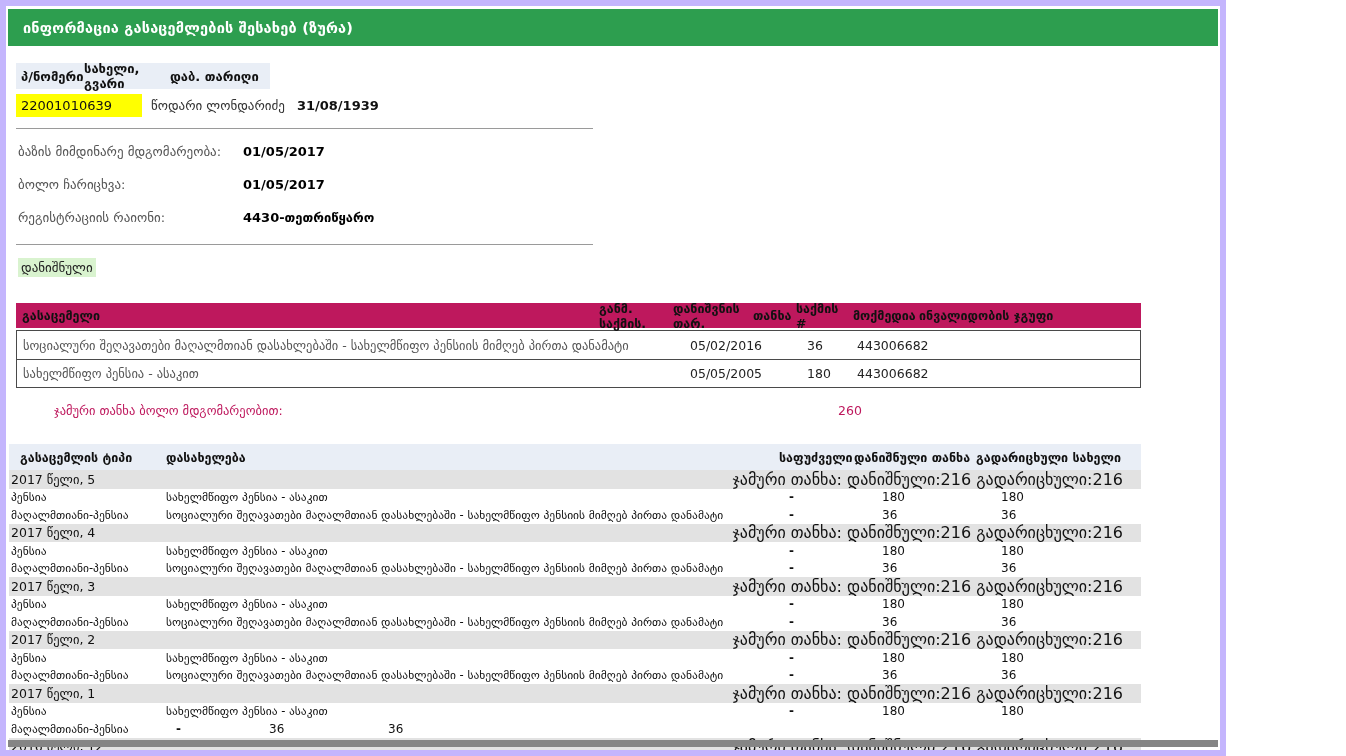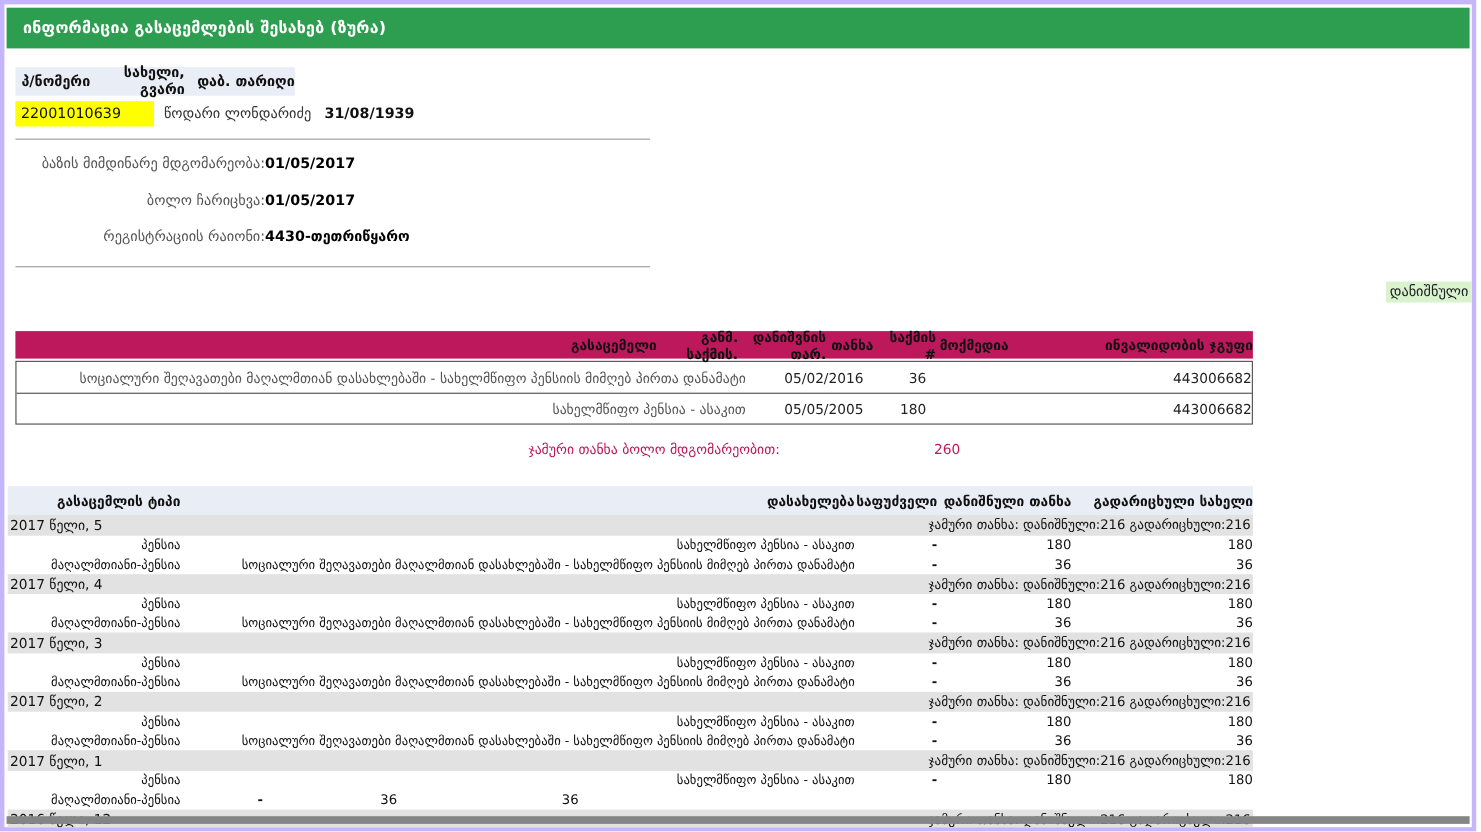--- a/index.html
+++ b/index.html
@@ -1,19 +1,19 @@
 <!DOCTYPE html>
 <html><head>
 <meta charset="utf-8">
 <style>
   * { box-sizing: border-box; }
   html,body { margin:0; padding:0; background:#fff; font-family:"DejaVu Sans", sans-serif; }
   .page {
-    position:relative; width:1342px; height:756px; background:#fff;
-    border:4px solid #c4b5fd; overflow:hidden;text-align:right;
+    position:relative; width:1226px; height:756px; background:#fff;
+    border:6px solid #c4b5fd; overflow:hidden;
   }
   .titlebar {
     margin:3px 2px 0 2px; height:37px; background:#2d9e4f;
     display:flex; align-items:center; padding-left:15px;
   }
   .titlebar .title { color:#fff; font-weight:bold; font-size:14.5px; letter-spacing:.2px; }
 
   .content { position:relative; }
 
   
@@ -68,21 +68,21 @@
   .t2-head .h-type        { width:157px; padding-left:11px; }
   .t2-head .h-name        { flex:1; }
   .t2-head .h-basis       { width:75px; }
   .t2-head .h-appointed   { width:122px; }
   .t2-head .h-transferred { width:165px; }
   .grp-row {
     display:flex; background:#e2e2e2; height:18.5px; align-items:center;
     justify-content:space-between; font-size:12.5px;
   }
   .grp-period  { padding-left:2px; white-space:nowrap; }
-  .grp-summary { padding-right:2px; white-space:nowrap; font-size:12px; }
+  .grp-summary { padding-right:18px; white-space:nowrap; font-size:16px; }
   .h-row { display:flex; height:17.5px; align-items:center; }
   .h-row .r-type        { min-width:157px; padding-left:2px; white-space:nowrap; font-size:11.5px; }
   .h-row .r-name        { flex:1; white-space:nowrap; overflow:hidden; font-size:11.5px; }
   .h-row .r-basis       { width:75px;  padding-left:10px; font-weight:bold; }
   .h-row .r-appointed   { width:122px; padding-left:28px; }
   .h-row .r-transferred { width:165px; padding-left:25px; }
 
   .scrollbar {
     position:absolute; left:2px; right:2px; bottom:3px; height:7px;
     background:#858585;

